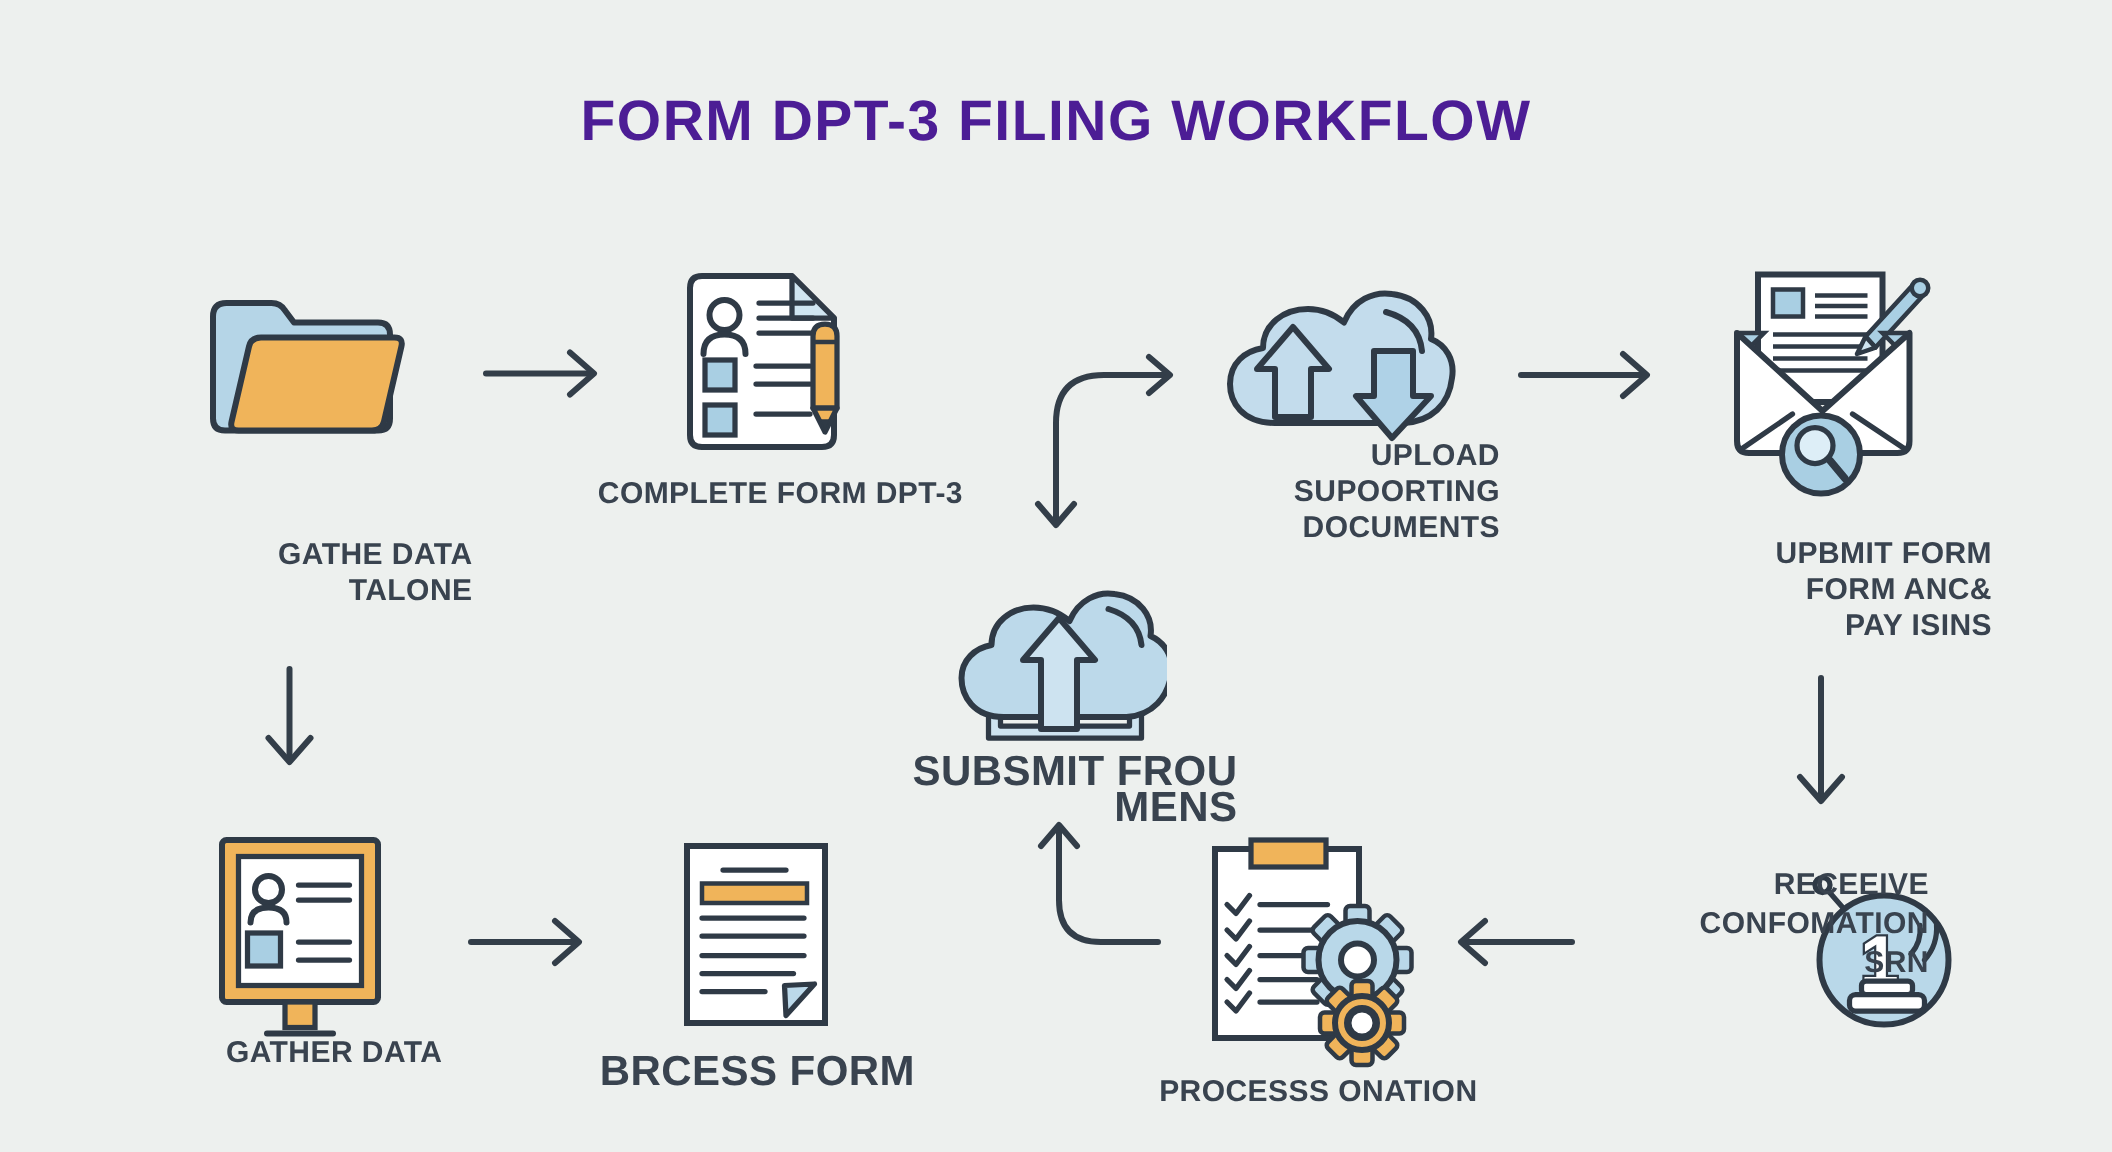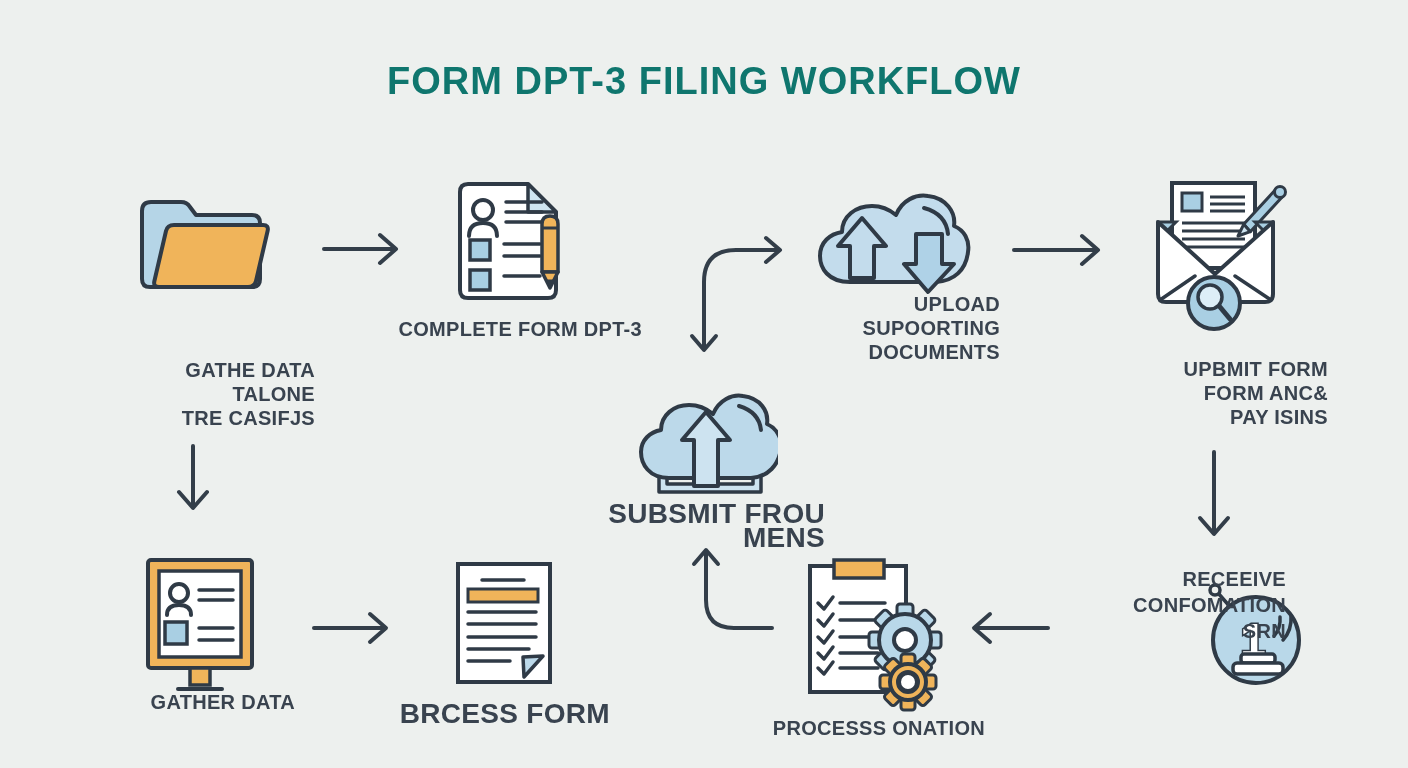--- a/index.html
+++ b/index.html
@@ -1,25 +1,25 @@
 <!DOCTYPE html>
 <html><head>
 <meta charset="utf-8">
 <style>
   html,body{margin:0;padding:0;}
   body{font-family:"Liberation Sans","DejaVu Sans",sans-serif;background:#e9ecea;}
   #canvas{position:relative;width:1408px;height:768px;background:#edf0ee;overflow:hidden;}
   .abs{position:absolute;}
   #title{position:absolute;top:60px;left:0;width:1408px;text-align:center;
-         font-size:38px;font-weight:bold;color:#0f766e;letter-spacing:1px;}
+         font-size:38px;font-weight:bold;color:#4c1d95;letter-spacing:1px;}
   .label{position:absolute;font-weight:bold;color:#39434f;text-align:right;
          font-size:20px;line-height:24px;letter-spacing:0.3px;}
   .label span{display:block;}
   .label.big{font-size:28px;}
-  .label.wide3{line-height:26px;}
+  .label.wide3{line-height:26px;margin-top:11px;}
   svg{display:block;}
   .z2{z-index:2;} .z1{z-index:1;}
 </style>
 </head>
 <body>
 
 <div id="canvas">
 
   <div id="title">FORM DPT-3 FILING WORKFLOW</div>
 
@@ -213,21 +213,20 @@
   </svg>
 
   <svg class="abs" style="left:950px;top:609px;" width="105" height="38" viewBox="0 0 105 38" fill="none" stroke="#333e49" stroke-width="4" stroke-linecap="round" stroke-linejoin="round">
     <line x1="98" y1="19" x2="26" y2="19"></line>
       <polyline points="40,5 24,19 40,33"></polyline>
   </svg>
 
   <div class="label" style="left:85px;top:358px;width:230px;">
     <span>GATHE DATA</span>
     <span>TALONE</span>
-    <span>TRE CASIFJS</span>
   </div>
 
   <div class="label" style="left:382px;top:317px;width:260px;">COMPLETE FORM DPT-3</div>
 
   <div class="label" style="left:790px;top:292px;width:210px;">
     <span>UPLOAD SUPOORTING</span>
     <span>DOCUMENTS</span>
   </div>
 
   <div class="label" style="left:1108px;top:357px;width:220px;">

